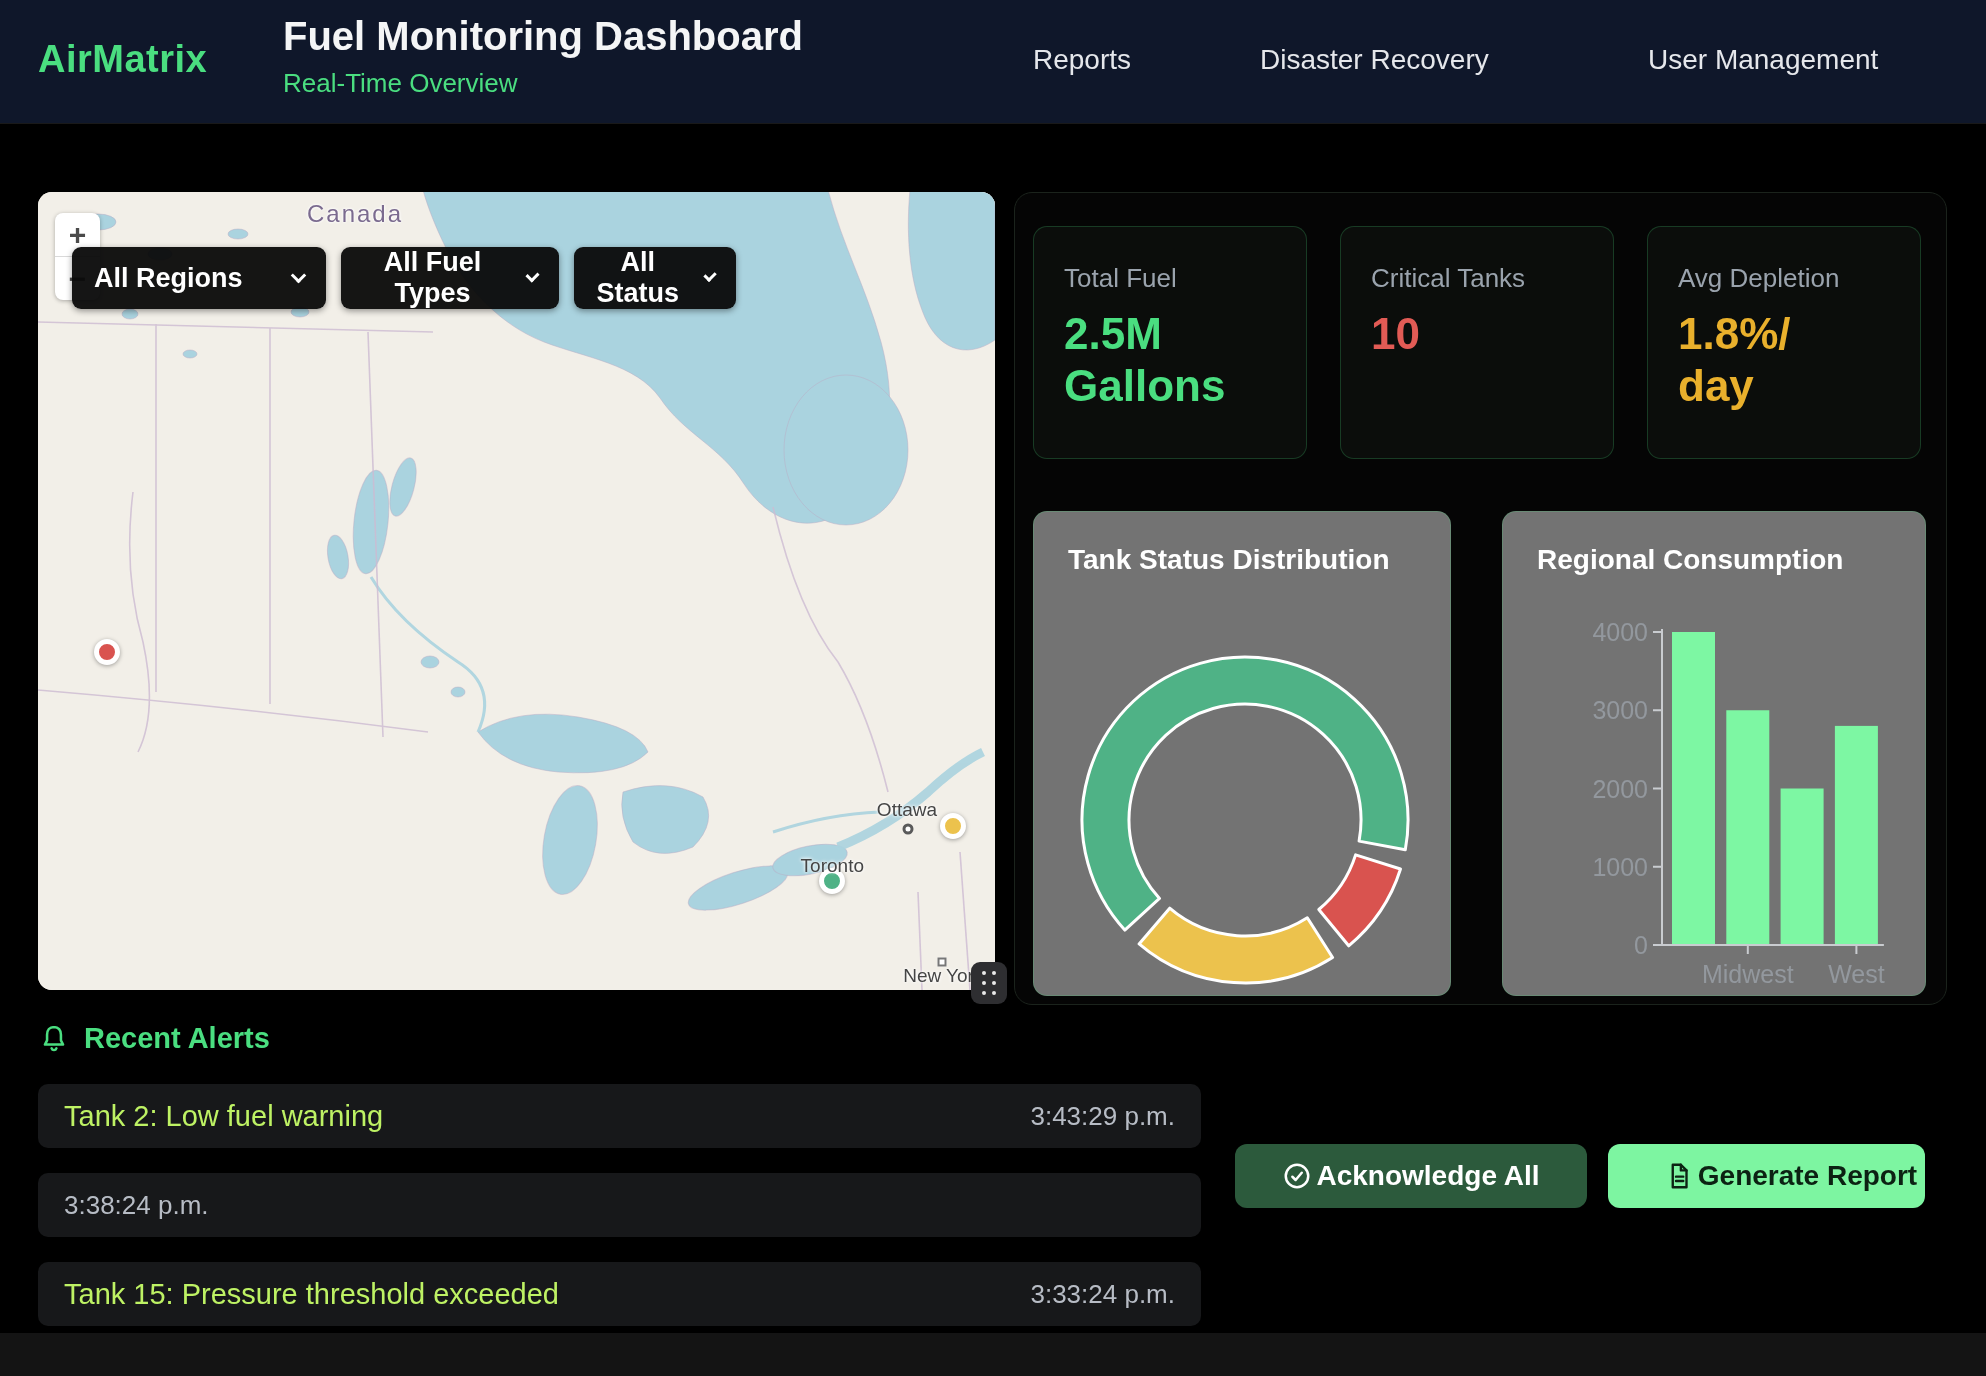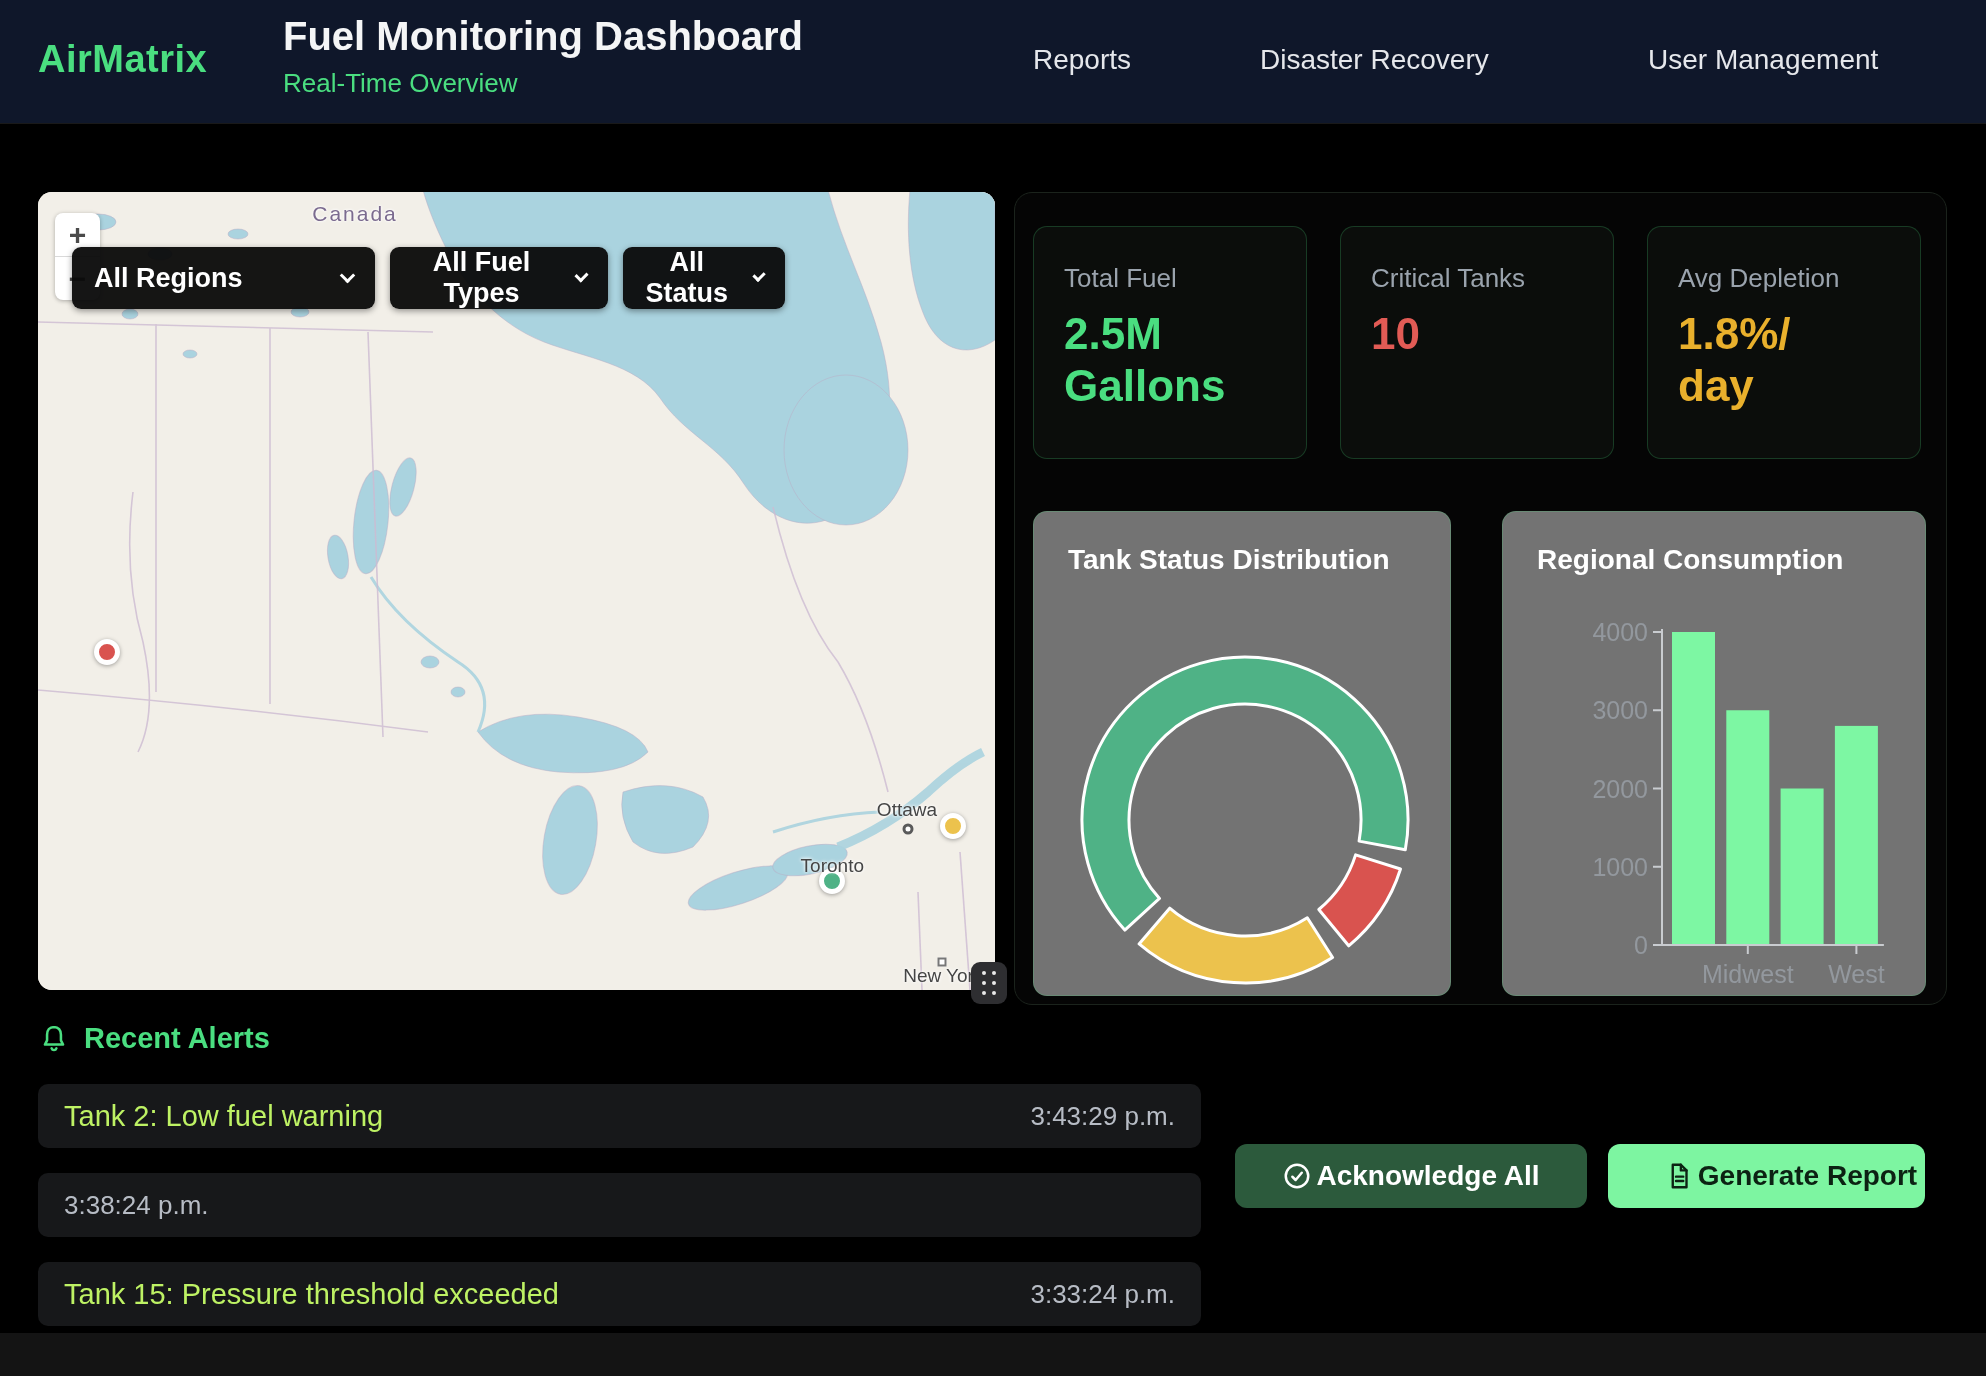--- a/index.html
+++ b/index.html
@@ -11,34 +11,34 @@
   #logo { position:absolute; left:38px; top:38px; font-size:38px; font-weight:bold; color:#4ade80; letter-spacing:0.5px; }
   #title-block { position:absolute; left:283px; top:14px; }
   #page-title { font-size:40px; font-weight:bold; color:#f4f5f6; }
   #page-subtitle { font-size:26px; color:#4ade80; margin-top:9px; }
   .nav-item { position:absolute; top:44px; font-size:28px; color:#e5e7eb; cursor:pointer; }
 
   
   #map-panel { position:absolute; left:38px; top:192px; width:957px; height:798px; z-index:10; }
   #map-canvas { position:absolute; inset:0; border-radius:14px; overflow:hidden; background:#f2efe8; }
   #map-svg { position:absolute; left:0; top:0; }
-  .country-label { position:absolute; transform:translate(-50%,-50%); font-size:21px; color:#7b6b8f; letter-spacing:2px; text-shadow:0 0 3px #fff,0 0 3px #fff; }
+  .country-label { position:absolute; transform:translate(-50%,-50%); font-size:24px; color:#7b6b8f; letter-spacing:2px; text-shadow:0 0 3px #fff,0 0 3px #fff; }
   .city-label { position:absolute; transform:translate(-50%,-50%); font-size:19px; color:#454545; text-shadow:0 0 3px #fff,0 0 4px #fff; white-space:nowrap; }
   .city-dot-ring { position:absolute; width:11px; height:11px; border:3px solid #5a5a5a; background:#fff; border-radius:50%; transform:translate(-50%,-50%); }
   .city-dot-square { position:absolute; width:9px; height:9px; border:2px solid #777; background:#fff; transform:translate(-50%,-50%); }
   .tank-marker { position:absolute; width:26px; height:26px; border:5px solid #fff; border-radius:50%; transform:translate(-50%,-50%); box-shadow:0 1px 4px rgba(0,0,0,.35); cursor:pointer; }
 
   #zoom-control { position:absolute; left:17px; top:21px; width:45px; height:87px; background:#fff; border-radius:8px; box-shadow:0 1px 4px rgba(0,0,0,.3); z-index:3; }
   .zoom-btn { width:45px; height:43px; display:flex; align-items:center; justify-content:center; font-size:30px; font-weight:bold; color:#4a4a4a; cursor:pointer; }
   #zoom-divider { height:1px; background:#d9d9d9; }
 
   #filter-row { position:absolute; left:34px; top:55px; display:flex; gap:15px; z-index:5; }
   .filter-select { height:62px; background:rgba(8,8,8,0.95); border:none; border-radius:9px; color:#fff; font-family:"Liberation Sans",sans-serif; font-size:27px; font-weight:bold; display:flex; align-items:center; justify-content:space-between; padding:0 22px; cursor:pointer; box-shadow:0 2px 6px rgba(0,0,0,.4); }
   .chevron { width:11px; height:11px; border-right:3px solid #fff; border-bottom:3px solid #fff; transform:rotate(45deg); margin-left:26px; margin-top:-6px; }
-  #filter-regions { width:303px; } #filter-fuel { width:218px; } #filter-status { width:162px; }
+  #filter-regions { width:254px; } #filter-fuel { width:218px; } #filter-status { width:162px; }
 
   #grip-handle { position:absolute; right:-12px; bottom:-14px; width:36px; height:42px; background:#2e2e31; border-radius:9px; display:grid; grid-template-columns:repeat(2,4px); grid-template-rows:repeat(3,4px); gap:6px; place-content:center; cursor:grab; z-index:6; }
   .grip-dot { width:4px; height:4px; background:#e8e8e8; border-radius:50%; }
 
   
   #right-panel { position:absolute; left:1014px; top:192px; width:933px; height:813px; background:#050505; border:1px solid #1b231c; border-radius:18px; z-index:10; }
   .stat-card { position:absolute; top:33px; width:274px; height:233px; background:#0b0d0b; border:1px solid rgba(74,222,128,0.22); border-radius:14px; padding:36px 30px; }
   .stat-label { font-size:26px; color:#9aa3ad; }
   .stat-value { font-size:44px; font-weight:bold; line-height:1.18; margin-top:14px; }
   #stat-card-0 { left:18px; } #stat-card-1 { left:325px; } #stat-card-2 { left:632px; }

